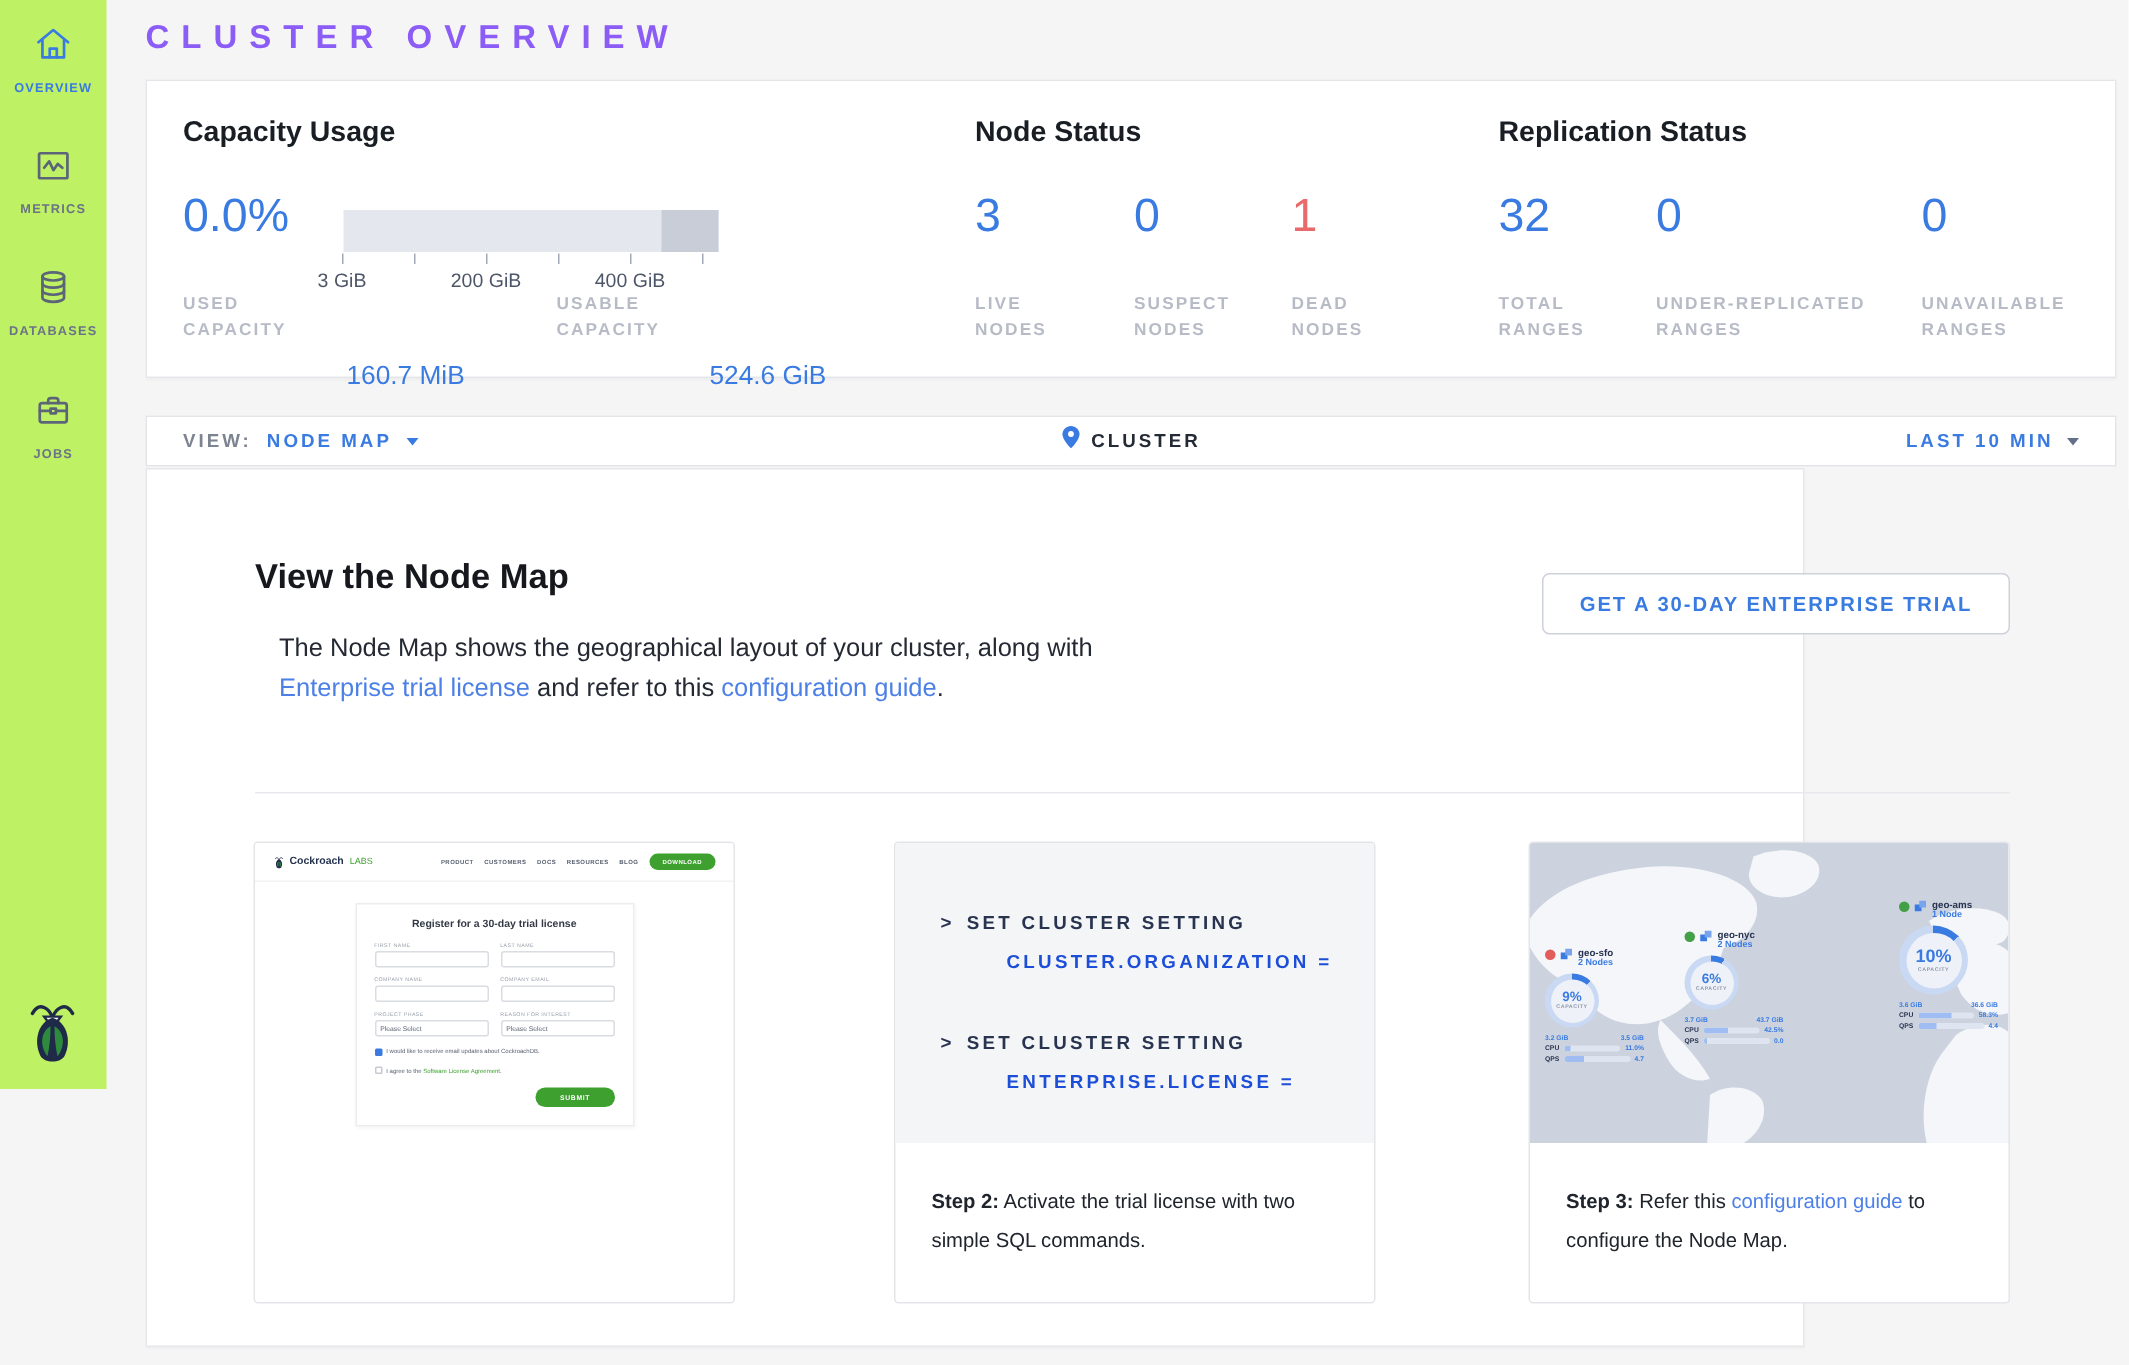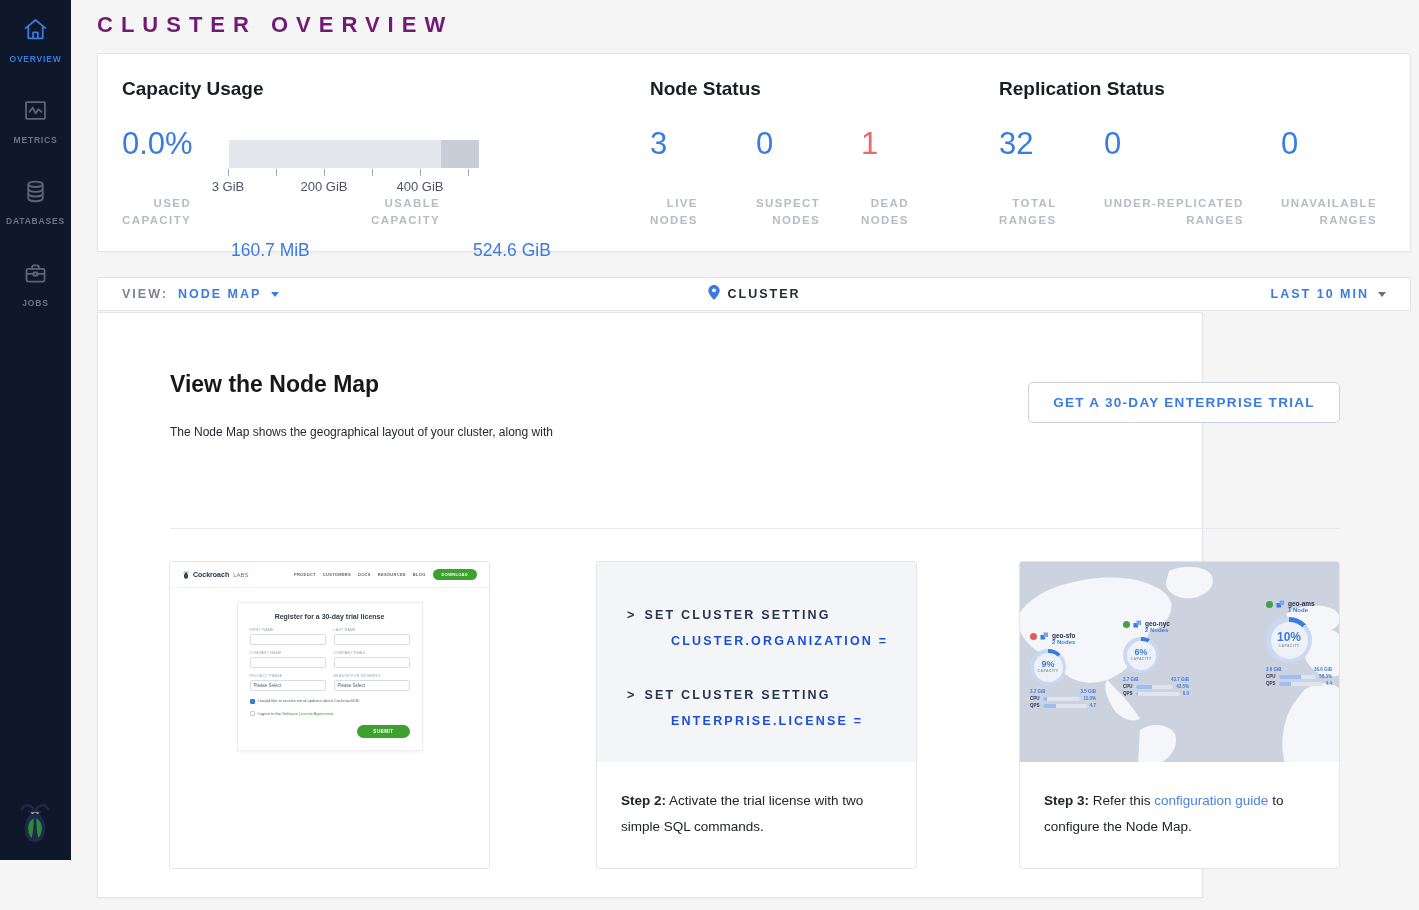--- a/index.html
+++ b/index.html
@@ -8,47 +8,47 @@
     font-family: "Liberation Sans", sans-serif;
     background:#f5f5f6;
     color:#20252e;
     -webkit-font-smoothing: antialiased;
     overflow:hidden;
   }
   .app { position:relative; width:1419px; height:910px; }
 
   
   .sidebar {
-    position:absolute; left:0; top:0; width:71px; height:860px;
-    background:#0f172a; z-index:5;
+    position:absolute; left:0; top:0; width:71px; height:726px;
+    background:#bef264; z-index:5;
   }
   .side-item {
     position:absolute; left:0; width:71px; text-align:center; cursor:pointer;
     color:#5c6578; text-decoration:none; display:block;
   }
   .side-item .icn { display:block; margin:0 auto 5px; width:27px; height:27px; }
   .side-label { font-size:8.5px; font-weight:700; letter-spacing:0.8px; color:#6b7386; }
   .side-item.active { color:#3a7be2; }
   .side-item.active .side-label { color:#3a7be2; }
   .side-logo { position:absolute; left:14px; bottom:14px; width:42px; height:48px; cursor:pointer; }
 
   
   .content { position:absolute; left:71px; top:0; width:1348px; height:910px; }
   .page-title {
     position:absolute; left:26px; top:12px;
-    font-size:22px; font-weight:700; letter-spacing:8px; color:#701a75;
+    font-size:22px; font-weight:700; letter-spacing:8px; color:#8b5cf6;
   }
 
   .card-surface {
     background:#fff; border:1px solid #e5e6e9;
     box-shadow:0 1px 2px rgba(40,45,60,0.04);
   }
 
   
-  .summary-card { position:absolute; left:26px; top:53px; width:1314px; height:199px;text-align:right; }
+  .summary-card { position:absolute; left:26px; top:53px; width:1314px; height:199px; }
   .summary-card .sec-title { position:absolute; top:24px; font-size:19px; font-weight:600; color:#191d24; }
   .big-num { position:absolute; top:72px; font-size:31px; font-weight:500; color:#3a7be2; }
   .big-num.red { color:#e86a6a; }
   .stat-label { position:absolute; top:141px; font-size:11.5px; font-weight:600; letter-spacing:1.4px; color:#b7bbc6; line-height:17px; }
   .stat-label span { display:block; }
   .stat-value { position:absolute; top:150px; font-size:17.5px; font-weight:500; color:#3a7be2;margin-top:36px; }
 
   .gauge-bar { position:absolute; left:131px; top:86px; width:250px; height:28px; background:#e4e7ee; }
   .gauge-dark { position:absolute; right:0; top:0; width:38px; height:28px; background:#c9cdd8; }
   .tick { position:absolute; top:115px; width:1px; height:7px; background:#a3aab9; }
@@ -65,21 +65,21 @@
   .vb-value { font-size:12.5px; font-weight:700; letter-spacing:2px; color:#3a7be2; }
   .caret { width:0; height:0; border-left:4.5px solid transparent; border-right:4.5px solid transparent; border-top:5.5px solid #3a7be2; margin-top:1px; }
   .caret.gray { border-top-color:#64708a; }
   .vb-center { position:absolute; left:50%; transform:translateX(-50%); display:flex; align-items:center; gap:7px; }
   .vb-center .loc-text { font-size:12.5px; font-weight:700; letter-spacing:2px; color:#242a36; }
   .vb-right { margin-left:auto; display:flex; align-items:center; gap:9px; cursor:pointer; }
 
   
   .main-panel { position:absolute; left:26px; top:312px; width:1106px; height:586px; }
   .promo-heading { position:absolute; left:72px; top:58px; font-size:23px; font-weight:600; color:#16181d; }
-  .promo-para { position:absolute; left:72px; top:106px; font-size:12px; line-height:26.5px; color:#242933; }
+  .promo-para { position:absolute; left:88px; top:106px; font-size:17px; line-height:26.5px; color:#242933; }
   .promo-para .pline { display:block; }
   a.blue-link { color:#4d80e6; text-decoration:none; cursor:pointer; }
   .trial-button {
     position:absolute; left:930px; top:69px; width:312px; height:41px;
     background:#fff; border:1px solid #cdd1d9; border-radius:5px;
     font-family:"Liberation Sans", sans-serif;
     font-size:13.5px; font-weight:600; letter-spacing:1.3px; color:#3a7be2; cursor:pointer;
   }
   .promo-divider { position:absolute; left:72px; top:215px; width:1170px; height:1px; background:#e8e9ec; }
 
@@ -296,20 +296,23 @@
         <span class="caret gray"></span>
       </div>
     </div>
 
     <section class="main-panel card-surface">
 
       <h2 class="promo-heading">View the Node Map</h2>
 
       <p class="promo-para">
         <span class="pline">The Node Map shows the geographical layout of your cluster, along with</span>
+        <span class="pline">
+          <a class="blue-link">Enterprise trial license</a><span> and refer to this </span><a class="blue-link">configuration guide</a><span>.</span>
+        </span>
       </p>
 
       <button class="trial-button">GET A 30-DAY ENTERPRISE TRIAL</button>
 
       <div class="promo-divider"></div>
 
       <div class="step-card" style="left:71px;">
         <div class="card-media">
           <div class="mini-site">
             <div class="ms-header">

